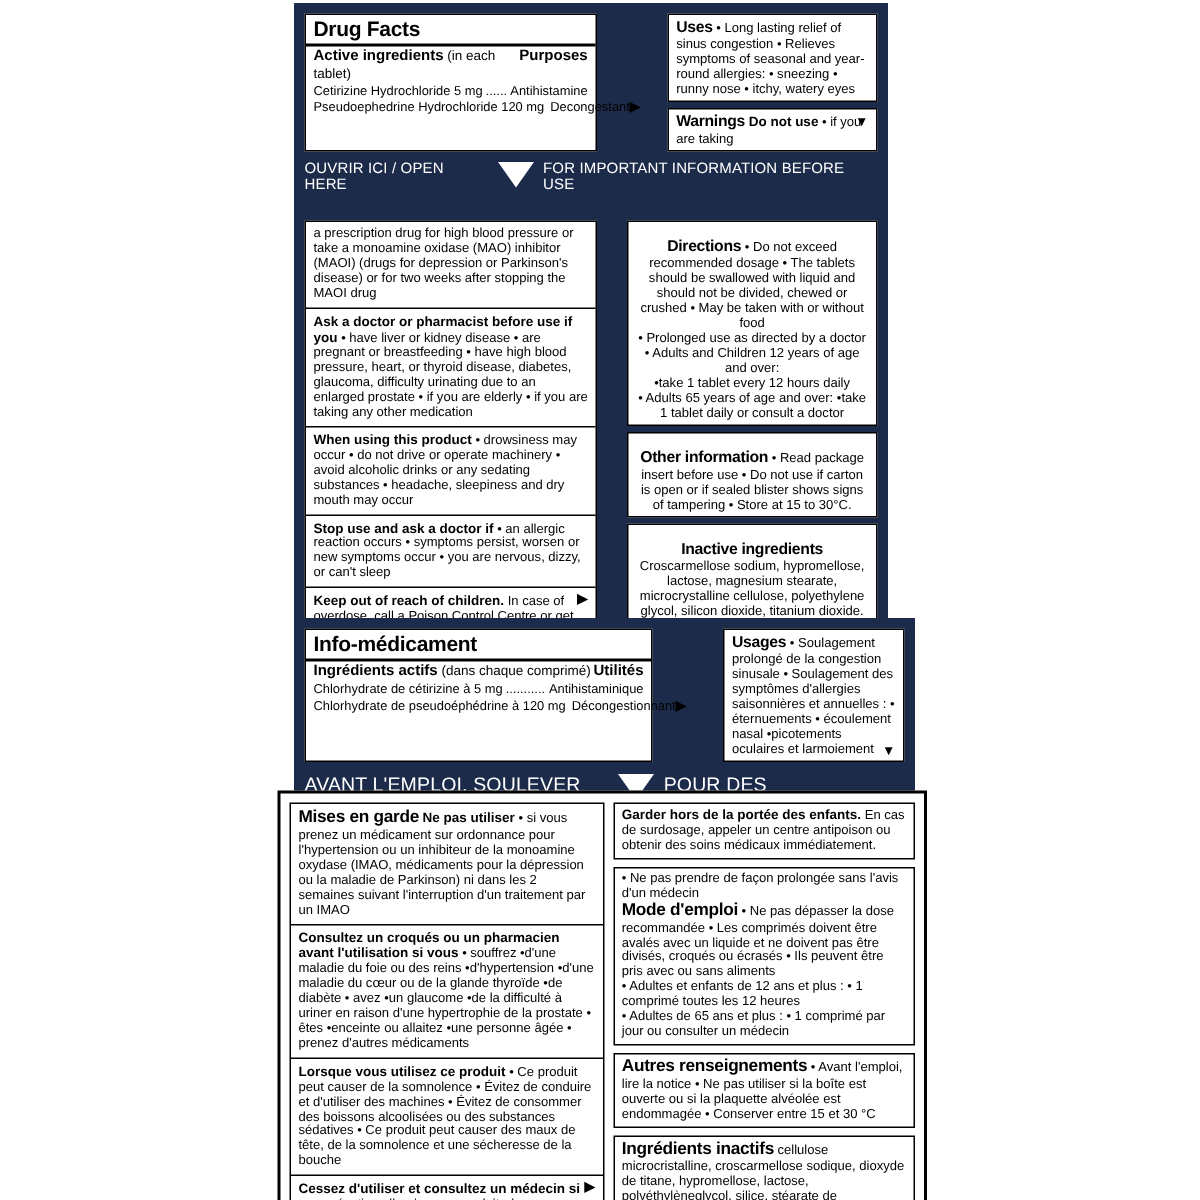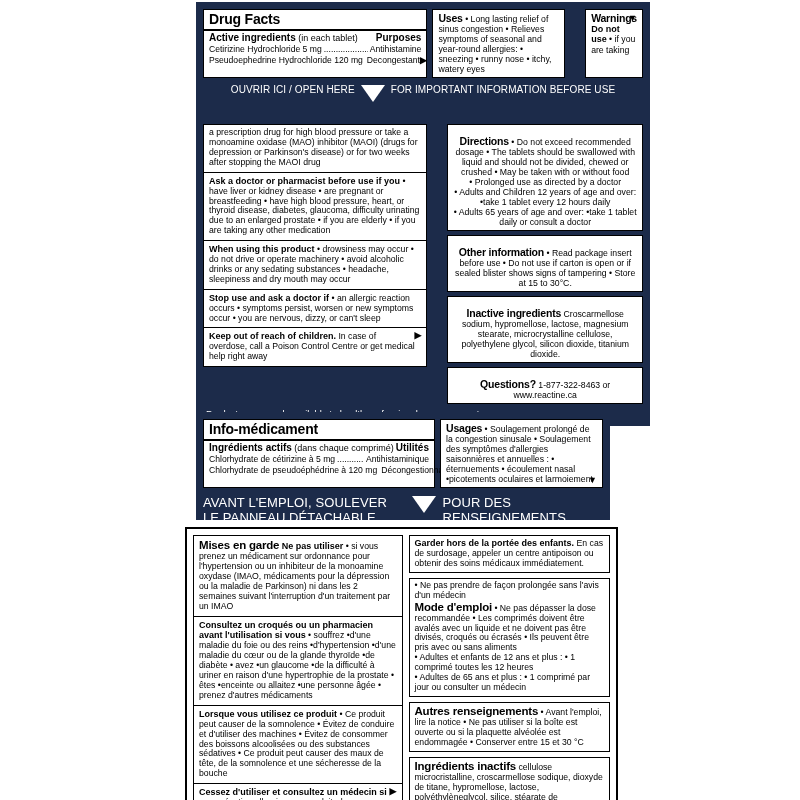--- a/index.html
+++ b/index.html
@@ -4,37 +4,37 @@
 <style>
   html,body{margin:0;padding:0;}
   body{
     width:800px;height:800px;background:#ffffff;
     font-family:"Liberation Sans",sans-serif;color:#000;
     position:relative;overflow:hidden;
   }
   .panel-navy{
     position:absolute;background:#1c2b4a;box-sizing:border-box;padding:7px;
   }
-  #panel-en{left:196px;top:2px;width:454px;min-height:350px;}
+  #panel-en{left:196px;top:2px;width:396px;min-height:350px;}
   #panel-fr{left:196px;top:412px;width:414px;min-height:98px;}
   #panel-fr-main{
     position:absolute;left:185px;top:527px;width:433px;min-height:265px;
     background:#fff;border:2px solid #000;box-sizing:border-box;padding:6px;
     display:flex;gap:6px;align-items:flex-start;
   }
   .box{background:#fff;border:1.5px solid #000;box-sizing:border-box;}
   .toprow{display:flex;gap:5px;align-items:stretch;}
   .df-box{width:51%;}
   .fr-df-box{width:58%;}
   .df-title{font-size:14px;font-weight:bold;padding:1px 5px 2px;border-bottom:2px solid #000;letter-spacing:-0.2px;}
   .ing-head{display:flex;justify-content:space-between;padding:1px 5px 0;font-size:9px;line-height:1.2;}
   .ing-head .bh{font-weight:bold;font-size:10px;}
   .ing-row{display:flex;align-items:baseline;font-size:8.6px;line-height:1.25;padding:0 5px;white-space:nowrap;}
   .leader{flex:1;overflow:hidden;white-space:nowrap;margin:0 2px;}
-  .rightcol{flex:1;display:flex;flex-direction:row;gap:20px;}
+  .rightcol{flex:1;display:flex;flex-direction:column;gap:4px;margin-left:42px;}
   .rightcol .box{padding:2px 5px 3px;font-size:8.7px;line-height:1.15;position:relative;}
   .h2{font-weight:bold;font-size:10.5px;letter-spacing:-0.2px;}
   .tri-small{position:absolute;right:5px;top:3px;font-size:9px;}
   .tri-bottom{position:absolute;right:5px;bottom:2px;font-size:9px;}
   .banner{
     display:flex;justify-content:center;align-items:flex-start;gap:6px;
     color:#fff;font-weight:normal;font-size:10px;margin-top:6px;margin-bottom:22px;
     letter-spacing:0.1px;height:18px;
   }
   .banner-fr{margin-top:7px;margin-bottom:0;font-size:13px;}

